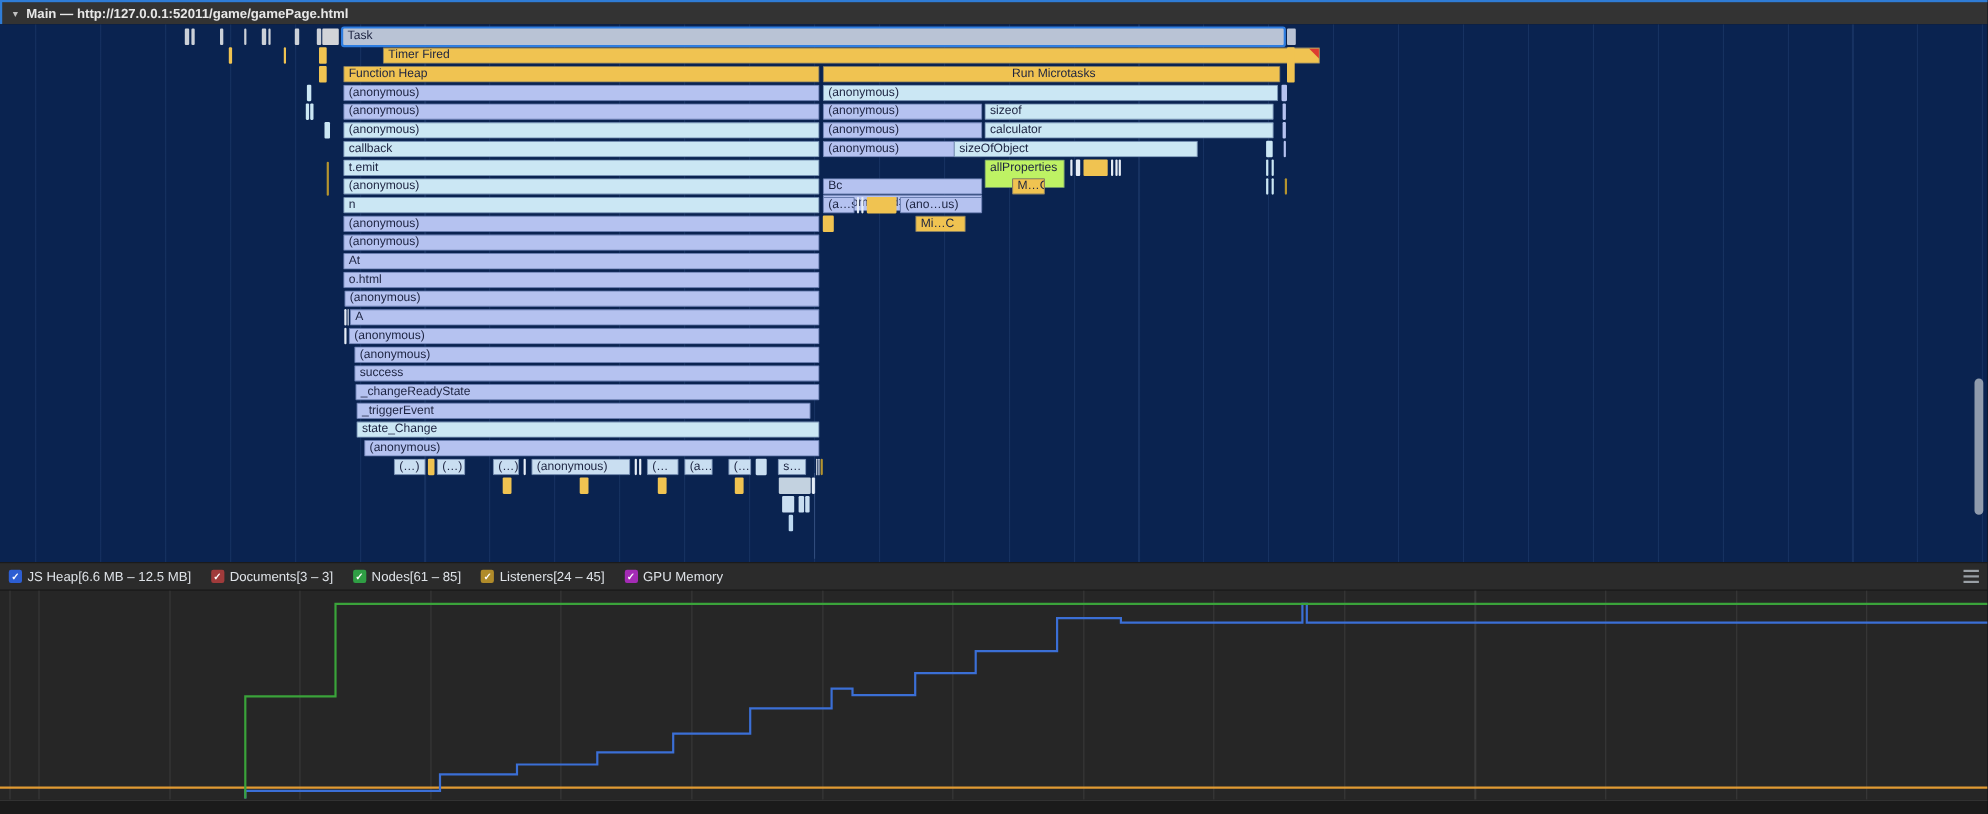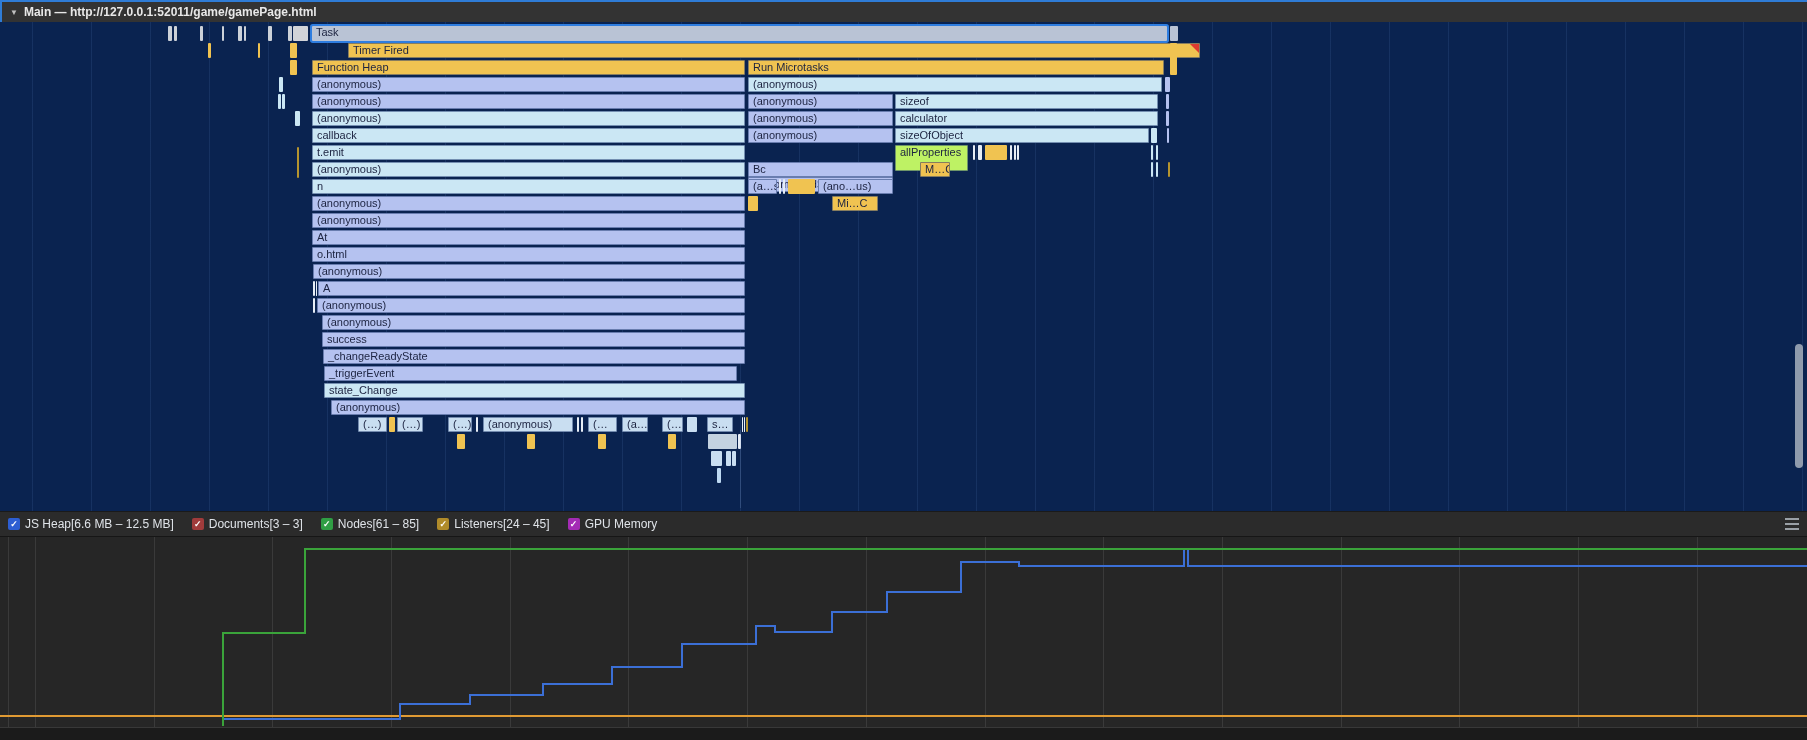--- a/index.html
+++ b/index.html
@@ -64,39 +64,39 @@
       <div class="bar noborder" style="left: 288px; top: 4px; width: 4px; height: 15px; background: rgb(204, 209, 216);"></div>
       <div class="bar noborder" style="left: 293px; top: 4px; width: 15px; height: 15px; background: rgb(210, 212, 216);"></div>
       <div class="bar selected" style="left: 312px; top: 4px; width: 855px; height: 15px; background: rgb(185, 195, 213);"><span>Task</span></div>
       <div class="bar noborder" style="left: 1170px; top: 4px; width: 8px; height: 15px; background: rgb(185, 195, 213);"></div>
       <div class="bar noborder" style="left: 208px; top: 21px; width: 3px; height: 15px; background: rgb(240, 195, 81);"></div>
       <div class="bar noborder" style="left: 258px; top: 21px; width: 2px; height: 15px; background: rgb(240, 195, 81);"></div>
       <div class="bar noborder" style="left: 290px; top: 21px; width: 7px; height: 15px; background: rgb(240, 195, 81);"></div>
       <div class="bar" style="left: 312px; top: 21px; width: 852px; height: 15px; background: rgb(240, 195, 81); margin-left: 36px;"><span>Timer Fired</span><div class="warn-triangle" style="left: 841px; top: 0px; border-top-color: rgb(221, 59, 48);"></div></div>
       <div class="bar noborder" style="left: 290px; top: 38px; width: 7px; height: 15px; background: rgb(240, 195, 81);"></div>
       <div class="bar" style="left: 312px; top: 38px; width: 433px; height: 15px; background: rgb(240, 195, 81);"><span>Function Heap</span></div>
-      <div class="bar" style="left: 748px; top: 38px; width: 416px; height: 15px; background: rgb(240, 195, 81);"><span>Run Microtasks</span></div>
+      <div class="bar" style="left: 748px; top: 38px; width: 416px; height: 15px; background: rgb(240, 195, 81); text-align: center;"><span>Run Microtasks</span></div>
       <div class="bar noborder" style="left: 279px; top: 55px; width: 4px; height: 15px; background: rgb(203, 231, 244);"></div>
       <div class="bar" style="left: 312px; top: 55px; width: 433px; height: 15px; background: rgb(181, 194, 240);"><span>(anonymous)</span></div>
       <div class="bar" style="left: 748px; top: 55px; width: 414px; height: 15px; background: rgb(203, 231, 244);"><span>(anonymous)</span></div>
       <div class="bar noborder" style="left: 1165px; top: 55px; width: 5px; height: 15px; background: rgb(181, 194, 240);"></div>
       <div class="bar noborder" style="left: 278px; top: 72px; width: 3px; height: 15px; background: rgb(203, 231, 244);"></div>
       <div class="bar noborder" style="left: 282px; top: 72px; width: 3px; height: 15px; background: rgb(203, 231, 244);"></div>
       <div class="bar" style="left: 312px; top: 72px; width: 433px; height: 15px; background: rgb(181, 194, 240);"><span>(anonymous)</span></div>
       <div class="bar" style="left: 748px; top: 72px; width: 145px; height: 15px; background: rgb(181, 194, 240);"><span>(anonymous)</span></div>
       <div class="bar" style="left: 895px; top: 72px; width: 263px; height: 15px; background: rgb(203, 231, 244);"><span>sizeof</span></div>
       <div class="bar noborder" style="left: 1166px; top: 72px; width: 3px; height: 15px; background: rgb(181, 194, 240);"></div>
       <div class="bar noborder" style="left: 295px; top: 89px; width: 5px; height: 15px; background: rgb(203, 231, 244);"></div>
       <div class="bar" style="left: 312px; top: 89px; width: 433px; height: 15px; background: rgb(203, 231, 244);"><span>(anonymous)</span></div>
       <div class="bar" style="left: 748px; top: 89px; width: 145px; height: 15px; background: rgb(181, 194, 240);"><span>(anonymous)</span></div>
       <div class="bar" style="left: 895px; top: 89px; width: 263px; height: 15px; background: rgb(203, 231, 244);"><span>calculator</span></div>
       <div class="bar noborder" style="left: 1166px; top: 89px; width: 3px; height: 15px; background: rgb(181, 194, 240);"></div>
       <div class="bar" style="left: 312px; top: 106px; width: 433px; height: 15px; background: rgb(203, 231, 244);"><span>callback</span></div>
       <div class="bar" style="left: 748px; top: 106px; width: 145px; height: 15px; background: rgb(181, 194, 240);"><span>(anonymous)</span></div>
-      <div class="bar" style="left: 895px; top: 106px; width: 254px; height: 15px; background: rgb(203, 231, 244);"><span>sizeOfObject</span></div>
+      <div class="bar" style="left: 867px; top: 106px; width: 222px; height: 15px; background: rgb(203, 231, 244);"><span>sizeOfObject</span></div>
       <div class="bar noborder" style="left: 1151px; top: 106px; width: 6px; height: 15px; background: rgb(203, 231, 244);"></div>
       <div class="bar noborder" style="left: 1167px; top: 106px; width: 2px; height: 15px; background: rgb(181, 194, 240);"></div>
       <div class="bar" style="left: 312px; top: 123px; width: 433px; height: 15px; background: rgb(203, 231, 244);"><span>t.emit</span></div>
       <div class="bar" style="left: 748px; top: 123px; width: 145px; height: 15px; background: rgb(181, 194, 240); margin-top: 32px;"><span>p.&lt;computed&gt;</span></div>
       <div class="bar" style="left: 895px; top: 123px; width: 73px; height: 26px; background: #bef264;"><span>allProperties</span></div>
       <div class="bar noborder" style="left: 973px; top: 123px; width: 2px; height: 15px; background: rgb(230, 237, 246);"></div>
       <div class="bar noborder" style="left: 978px; top: 123px; width: 4px; height: 15px; background: rgb(230, 237, 246);"></div>
       <div class="bar noborder" style="left: 985px; top: 123px; width: 22px; height: 15px; background: rgb(240, 195, 81);"></div>
       <div class="bar noborder" style="left: 1010px; top: 123px; width: 2px; height: 15px; background: rgb(230, 237, 246);"></div>
       <div class="bar noborder" style="left: 1014px; top: 123px; width: 2px; height: 15px; background: rgb(230, 237, 246);"></div>

